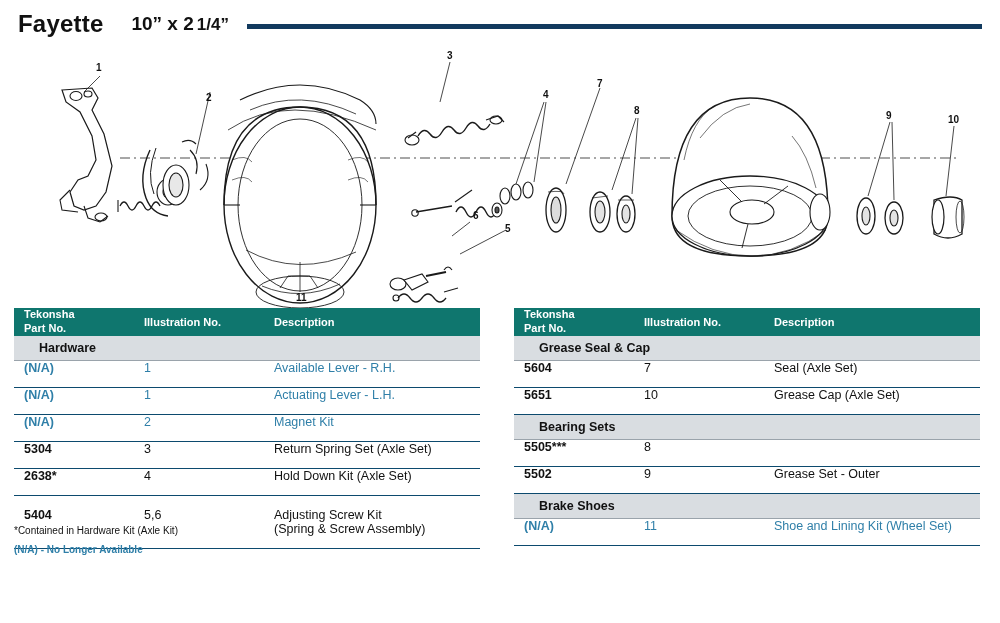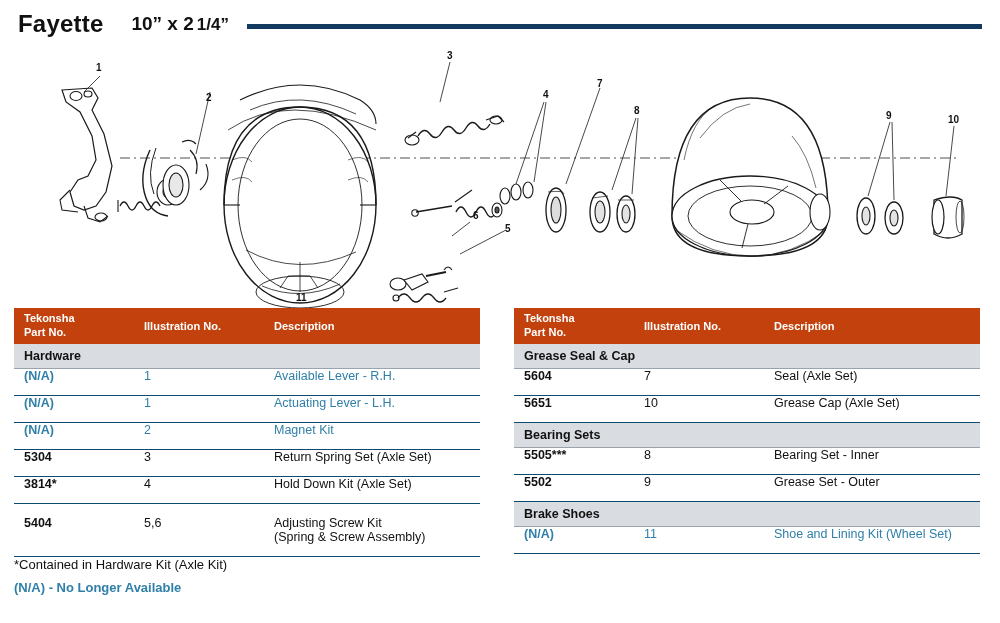--- a/index.html
+++ b/index.html
@@ -72,40 +72,40 @@
 
   
   .table {
     position: absolute;
     font-size: 12.5px;
   }
   .table.left  { left: 14px;  top: 308px; width: 466px; }
   .table.right { left: 514px; top: 308px; width: 466px; }
 
   .thead {
-    background: #c2410c;
+    background: #0f766e;
     color: #ffffff;
     display: flex;
     align-items: center;
-    height: 36px;
+    height: 28px;
     font-weight: bold;
     font-size: 11px;
   }
   .thead .c1 { width: 120px; padding-left: 10px; line-height: 1.25; }
   .thead .c2 { width: 130px; }
   .thead .c3 { flex: 1; }
 
   .section-row {
     background: #d9dde1;
     font-weight: bold;
     font-size: 12.5px;
     height: 24px;
     display: flex;
     align-items: center;
-    padding-left: 10px;
+    padding-left: 25px;
     border-bottom: 1px solid #9aa3ab;
     color: #111;
   }
   .row {
     display: flex;
     align-items: flex-start;
     min-height: 26px;
     border-bottom: 1px solid #0c4a6e;
     color: #111;
   }
@@ -114,22 +114,22 @@
   .row .c2 { width: 130px; }
   .row .c3 { flex: 1; padding-right: 6px; }
   .row.na .c1, .row.na .c2, .row.na .c3 { color: #2f7fa8; }
   .row.na .c1 { font-weight: bold; }
   .c3 .l2 { display: block; }
 
   
   .footnotes {
     position: absolute;
     left: 14px;
-    top: 556px;
-    font-size: 13px;
+    top: 524px;
+    font-size: 10px;
     color: #111;
     line-height: 1.45;
   }
   .footnotes .na-note {
     color: #2f7fa8;
     font-weight: bold;
     margin-top: 4px;
   }
 </style>
 </head>
@@ -330,21 +330,21 @@
     <div class="c1">(N/A)</div>
     <div class="c2">2</div>
     <div class="c3">Magnet Kit</div>
   </div>
   <div class="row">
     <div class="c1">5304</div>
     <div class="c2">3</div>
     <div class="c3">Return Spring Set (Axle Set)</div>
   </div>
   <div class="row">
-    <div class="c1">3814*</div>
+    <div class="c1">2638*</div>
     <div class="c2">4</div>
     <div class="c3">Hold Down Kit (Axle Set)</div>
   </div>
   <div class="row tall">
     <div class="c1">5404</div>
     <div class="c2">5,6</div>
     <div class="c3">
       <span class="l1">Adjusting Screw Kit</span>
       <span class="l2">(Spring &amp; Screw Assembly)</span>
     </div>
@@ -370,21 +370,20 @@
   <div class="row">
     <div class="c1">5651</div>
     <div class="c2">10</div>
     <div class="c3">Grease Cap (Axle Set)</div>
   </div>
 
   <div class="section-row">Bearing Sets</div>
   <div class="row">
     <div class="c1">5505***</div>
     <div class="c2">8</div>
-    <div class="c3">Bearing Set - Inner</div>
   </div>
   <div class="row">
     <div class="c1">5502</div>
     <div class="c2">9</div>
     <div class="c3">Grease Set - Outer</div>
   </div>
 
   <div class="section-row">Brake Shoes</div>
   <div class="row na">
     <div class="c1">(N/A)</div>

